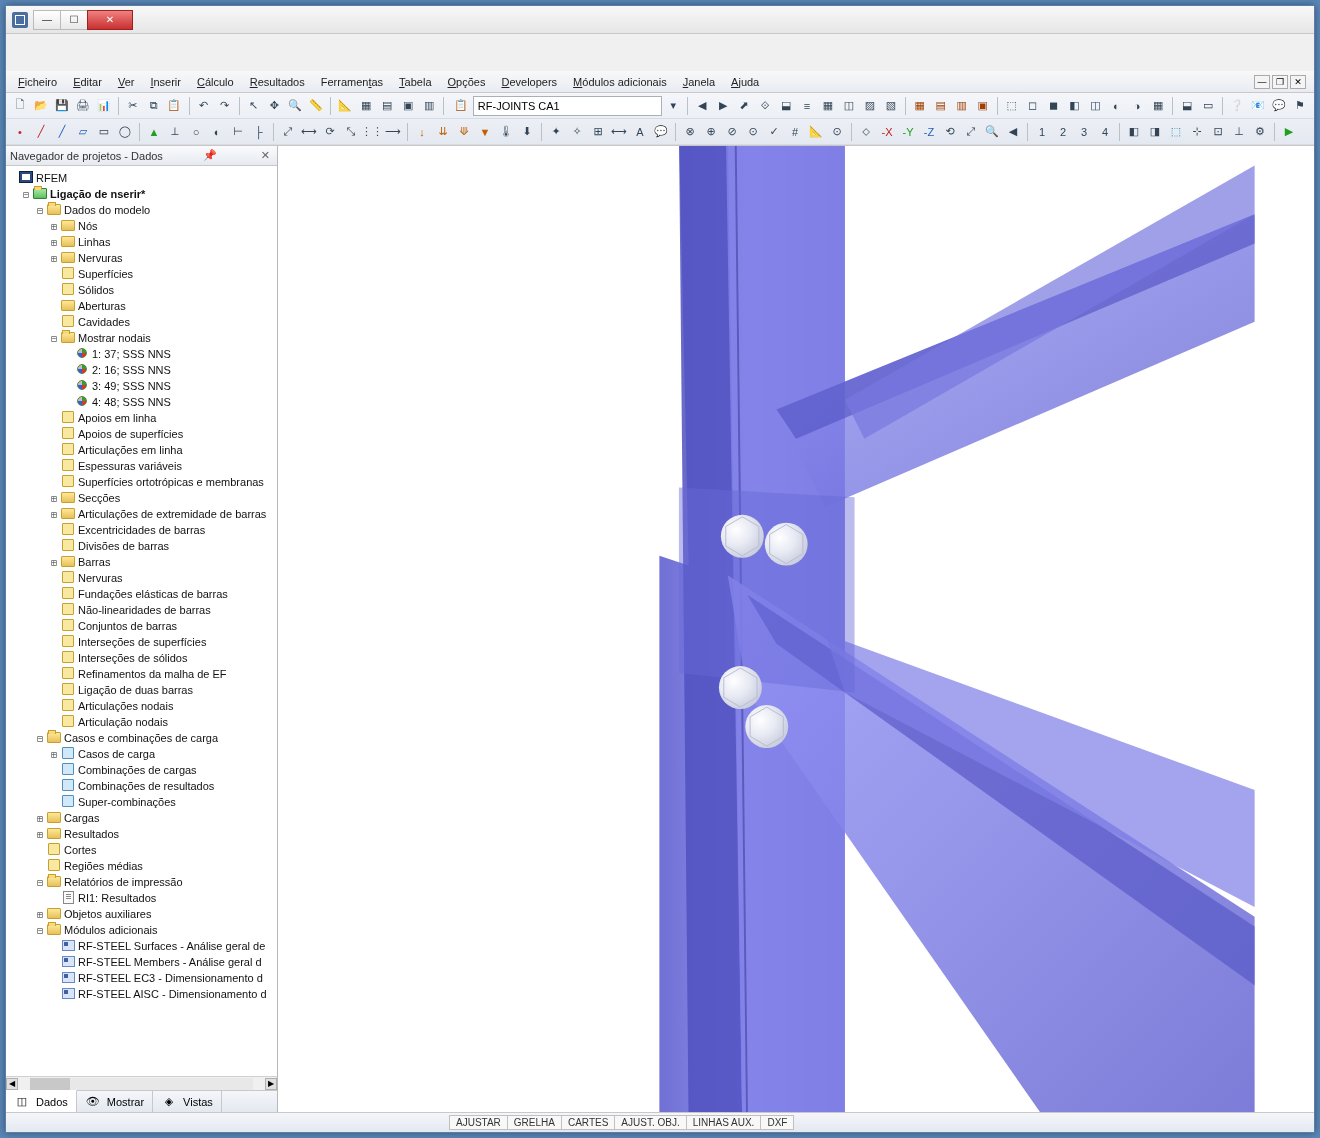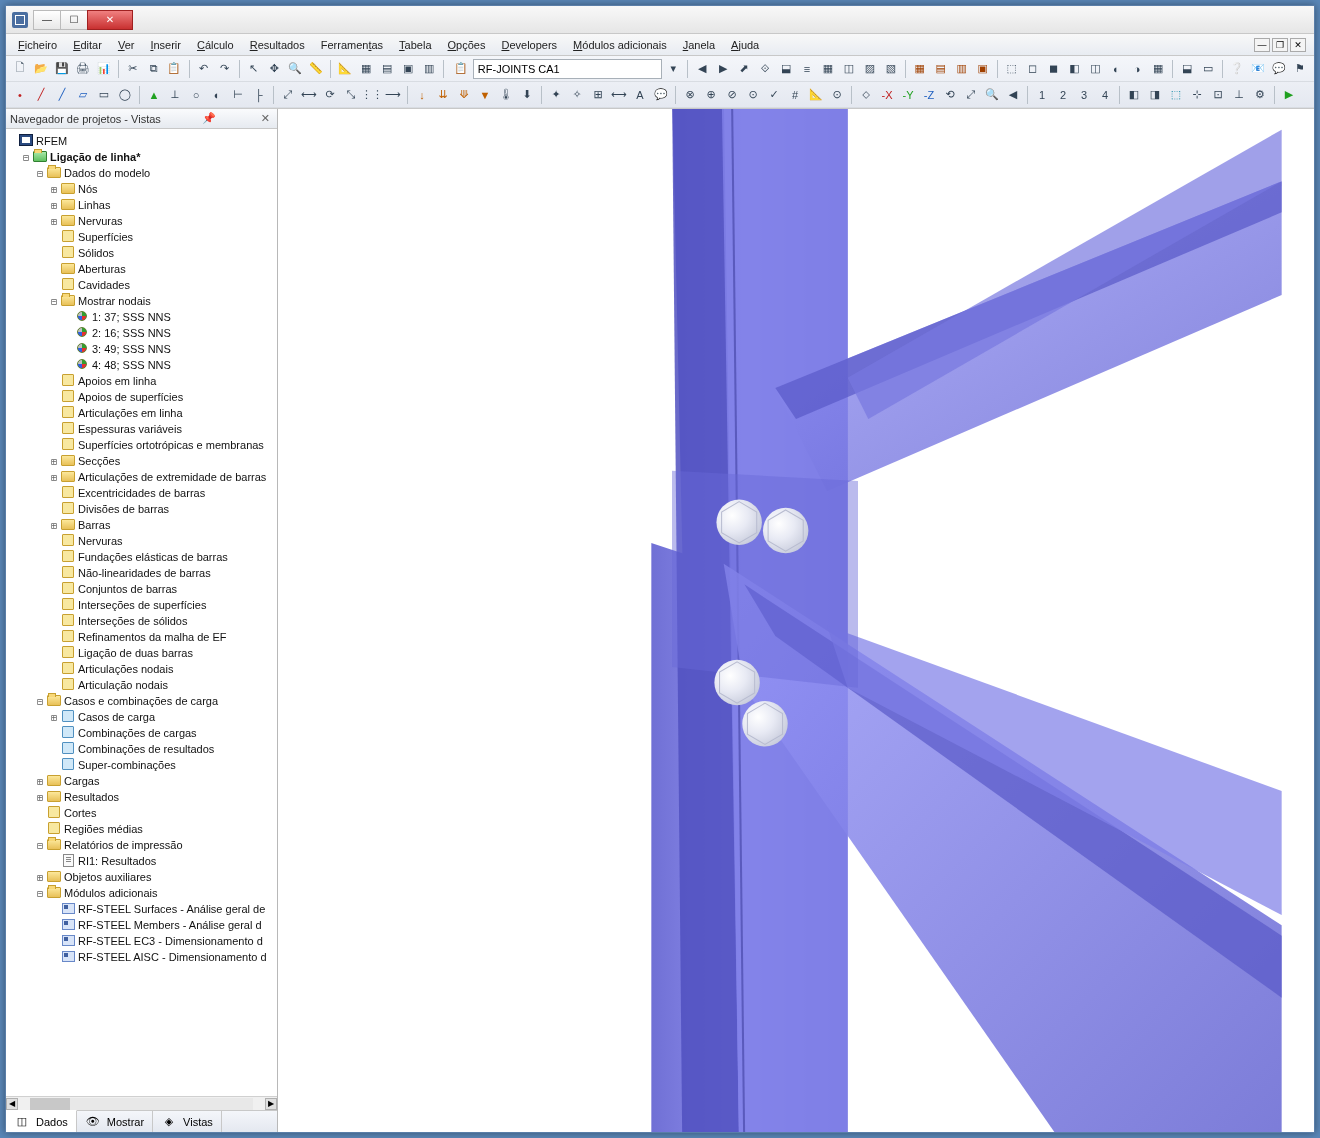--- a/index.html
+++ b/index.html
@@ -5,21 +5,21 @@
 * { box-sizing: border-box; margin: 0; padding: 0; font-family: "Segoe UI", Tahoma, sans-serif; }
 body { background: #5a87b8; padding: 5px; font-size: 11px; width: 1320px; height: 1138px; overflow: hidden; }
 .window { background: #f0f0f0; border: 1px solid #5a7ea8; height: 100%; display: flex; flex-direction: column; box-shadow: 0 0 8px rgba(0,0,0,0.4); }
 .titlebar { background: linear-gradient(#f8f8f8,#e6e6e6); border-bottom: 1px solid #c8c8c8; display: flex; align-items: center; height: 28px; padding: 0 0 0 6px; }
 .titlebar .appicon { width: 16px; height: 16px; background: #4a6ea0; border-radius: 2px; margin-right: 6px; position: relative; }
 .titlebar .appicon::after { content: ""; position: absolute; inset: 3px; border: 1px solid #fff; }
 .titlebar .title { color: #222; font-size: 12px; flex: 1; }
 .winbtns { display: flex; height: 20px; }
 .winbtn { width: 28px; height: 20px; display: flex; align-items: center; justify-content: center; border: 1px solid #bbb; background: linear-gradient(#fff,#e8e8e8); margin-left: -1px; font-size: 10px; color: #333; cursor: pointer; }
 .winbtn.close { background: linear-gradient(#f08080,#c83030); color: #fff; width: 46px; border-color: #a02020; }
-.menubar { background: linear-gradient(#f8f8f8,#e8ecf2); border-bottom: 1px solid #c8c8c8; display: flex; align-items: center; height: 22px; padding: 0 4px; }
+.menubar { background: linear-gradient(#f8f8f8,#e8ecf2); border-bottom: 1px solid #c8c8c8; display: flex; align-items: center; height: 22px; padding: 0 4px; margin-top: 37px; }
 .menubar .mitem { padding: 2px 8px; color: #222; cursor: pointer; }
 .menubar .mitem u { text-decoration: underline; }
 .menubar .spacer { flex: 1; }
 .mdi-btns { display: flex; gap: 2px; padding-right: 4px; }
 .mdi-btn { width: 16px; height: 14px; border: 1px solid #aaa; background: #f4f4f4; font-size: 9px; display:flex;align-items:center;justify-content:center; cursor:pointer;}
 .toolbars { background: linear-gradient(#f4f6fa,#e4e8f0); border-bottom: 1px solid #c8c8c8; }
 .trow { display: flex; align-items: center; height: 26px; gap: 1px; padding: 0 4px; border-bottom: 1px solid #d8dce2; }
 .tbtn { width: 20px; height: 20px; display: flex; align-items: center; justify-content: center; border: 1px solid transparent; cursor: pointer; font-size: 11px; color: #345; }
 .tsep { width: 1px; height: 18px; background: #b8c0c8; margin: 0 3px; }
 .tinput { height: 20px; border: 1px solid #a8b0b8; background: #fff; padding: 0 4px; font-size: 11px; width: 190px; }
@@ -226,40 +226,40 @@
       <div class="tbtn">⚙</div>
       <div class="tsep"></div>
       <div class="tbtn" style="color:#20a020">▶</div>
     </div>
   </div>
 
   <div class="workarea">
 
     <div class="sidebar">
       <div class="sbtitle">
-        <span>Navegador de projetos - Vistas</span>
+        <span>Navegador de projetos - Dados</span>
         <span class="pin">📌</span>
         <span class="pin">✕</span>
       </div>
       <div class="tree">
         <div class="tnode">
           <div class="trow2">
               <span class="texp"></span>
               <span class="ticon">
                 <span class="appico"></span>
               </span>
               <span class="tlbl">RFEM</span>
             </div>
           <div class="tnode" style="padding-left:14px">
             <div class="trow2">
                 <span class="texp">⊟</span>
                 <span class="ticon">
                   <span class="fld open" style="background:linear-gradient(#a8e8a8,#60c060);border-color:#308030"></span>
                 </span>
-                <span class="tlbl bold">Ligação de linha*</span>
+                <span class="tlbl bold">Ligação de nserir*</span>
               </div>
             <div class="tnode" style="padding-left:14px">
               <div class="trow2">
                   <span class="texp">⊟</span>
                   <span class="ticon">
                     <span class="fld open"></span>
                   </span>
                   <span class="tlbl">Dados do modelo</span>
                 </div>
               <div class="tnode" style="padding-left:14px">
@@ -696,13 +696,23 @@
         <line x1="20" y1="35" x2="52" y2="42" stroke="#30a030" stroke-width="2"></line>
         <polygon points="52,42 45,37 45,45" fill="#30a030"></polygon>
         <text x="56" y="46" fill="#30a030" font-size="10">y</text>
         <line x1="20" y1="35" x2="20" y2="65" stroke="#3050c0" stroke-width="2"></line>
         <polygon points="20,65 16,58 24,58" fill="#3050c0"></polygon>
         <text x="24" y="67" fill="#3050c0" font-size="10">z</text>
       </svg>
     </div>
   </div>
 
+  <div class="statusbar">
+    <div class="cellgroup">
+      <div class="cell">AJUSTAR</div>
+      <div class="cell">GRELHA</div>
+      <div class="cell">CARTES</div>
+      <div class="cell">AJUST. OBJ.</div>
+      <div class="cell">LINHAS AUX.</div>
+      <div class="cell">DXF</div>
+    </div>
+  </div>
 </div>
 
 </body></html>

